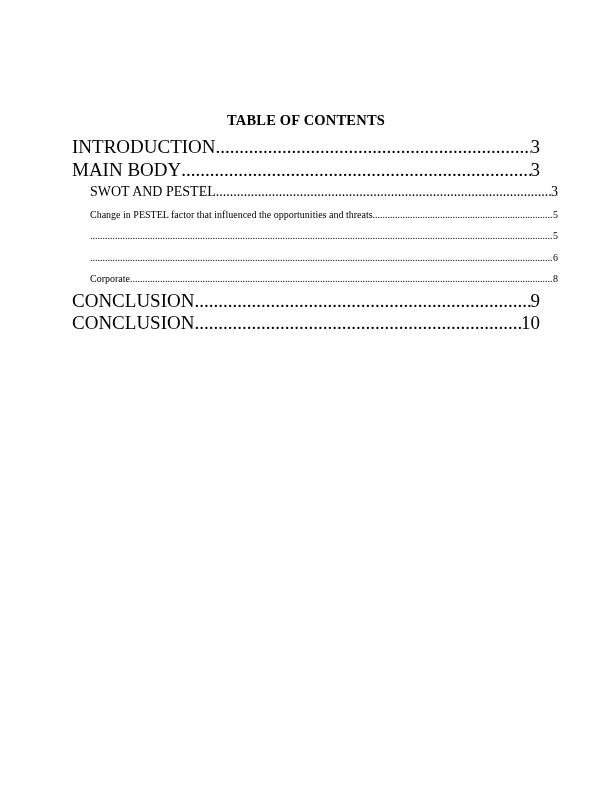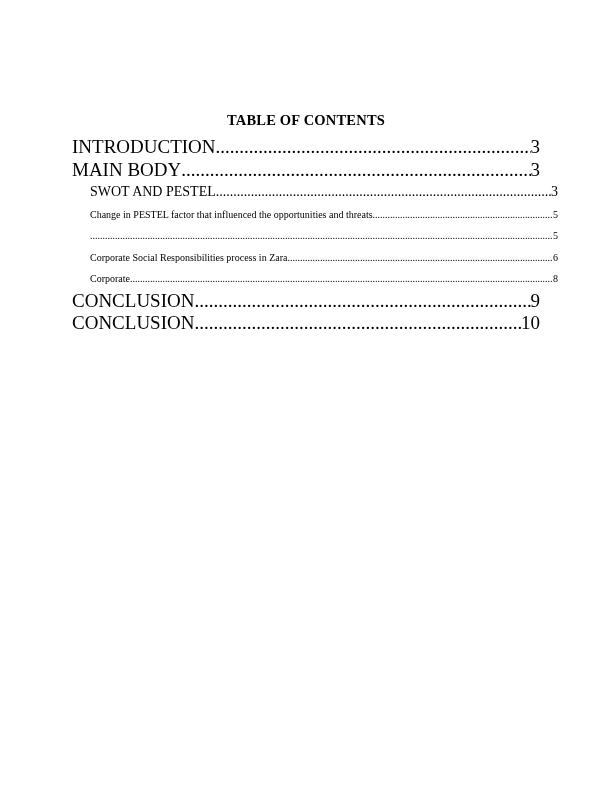--- a/index.html
+++ b/index.html
@@ -98,21 +98,20 @@
       <li class="toc-entry level-3">
         <span class="label">Change in PESTEL factor that influenced the opportunities and threats</span>
         <span class="dots">.......................................................................................................................................................................................................</span>
         <span class="page-num">5</span>
       </li>
       <li class="toc-entry level-3">
         <span class="dots">.......................................................................................................................................................................................................</span>
         <span class="page-num">5</span>
       </li>
       <li class="toc-entry level-3">
-        <span class="label">Corporate Social Responsibilities process in Zara</span>
         <span class="dots">.......................................................................................................................................................................................................</span>
         <span class="page-num">6</span>
       </li>
       <li class="toc-entry level-3">
         <span class="label">Corporate</span>
         <span class="dots">.......................................................................................................................................................................................................</span>
         <span class="page-num">8</span>
       </li>
       <li class="toc-entry level-1">
         <span class="label">CONCLUSION</span>

